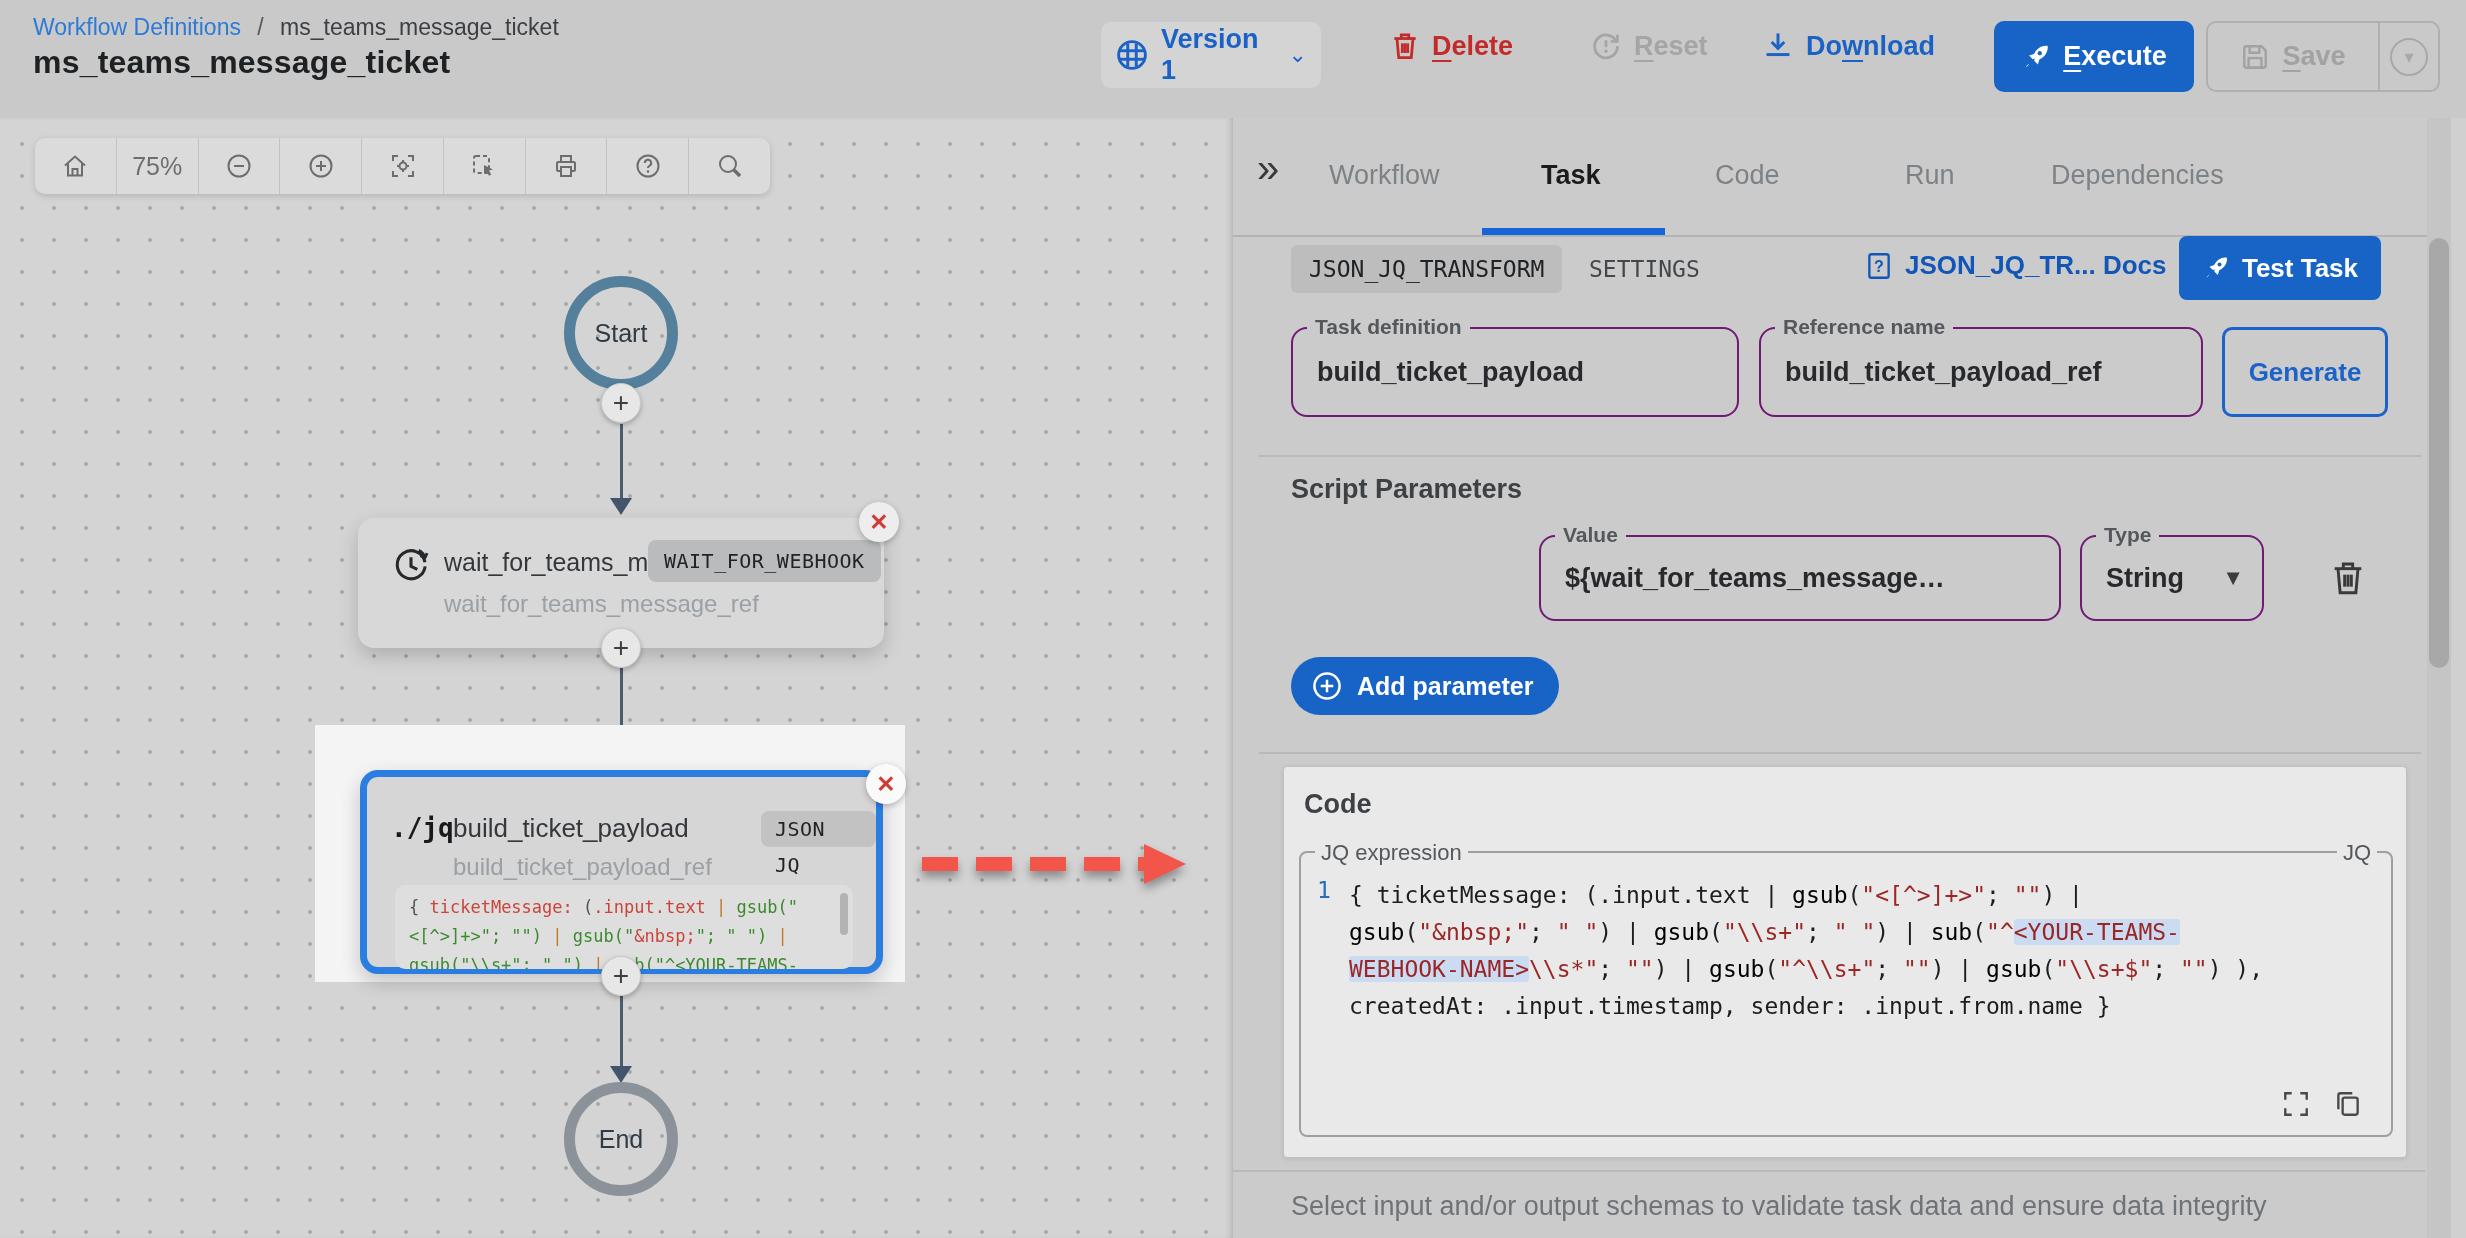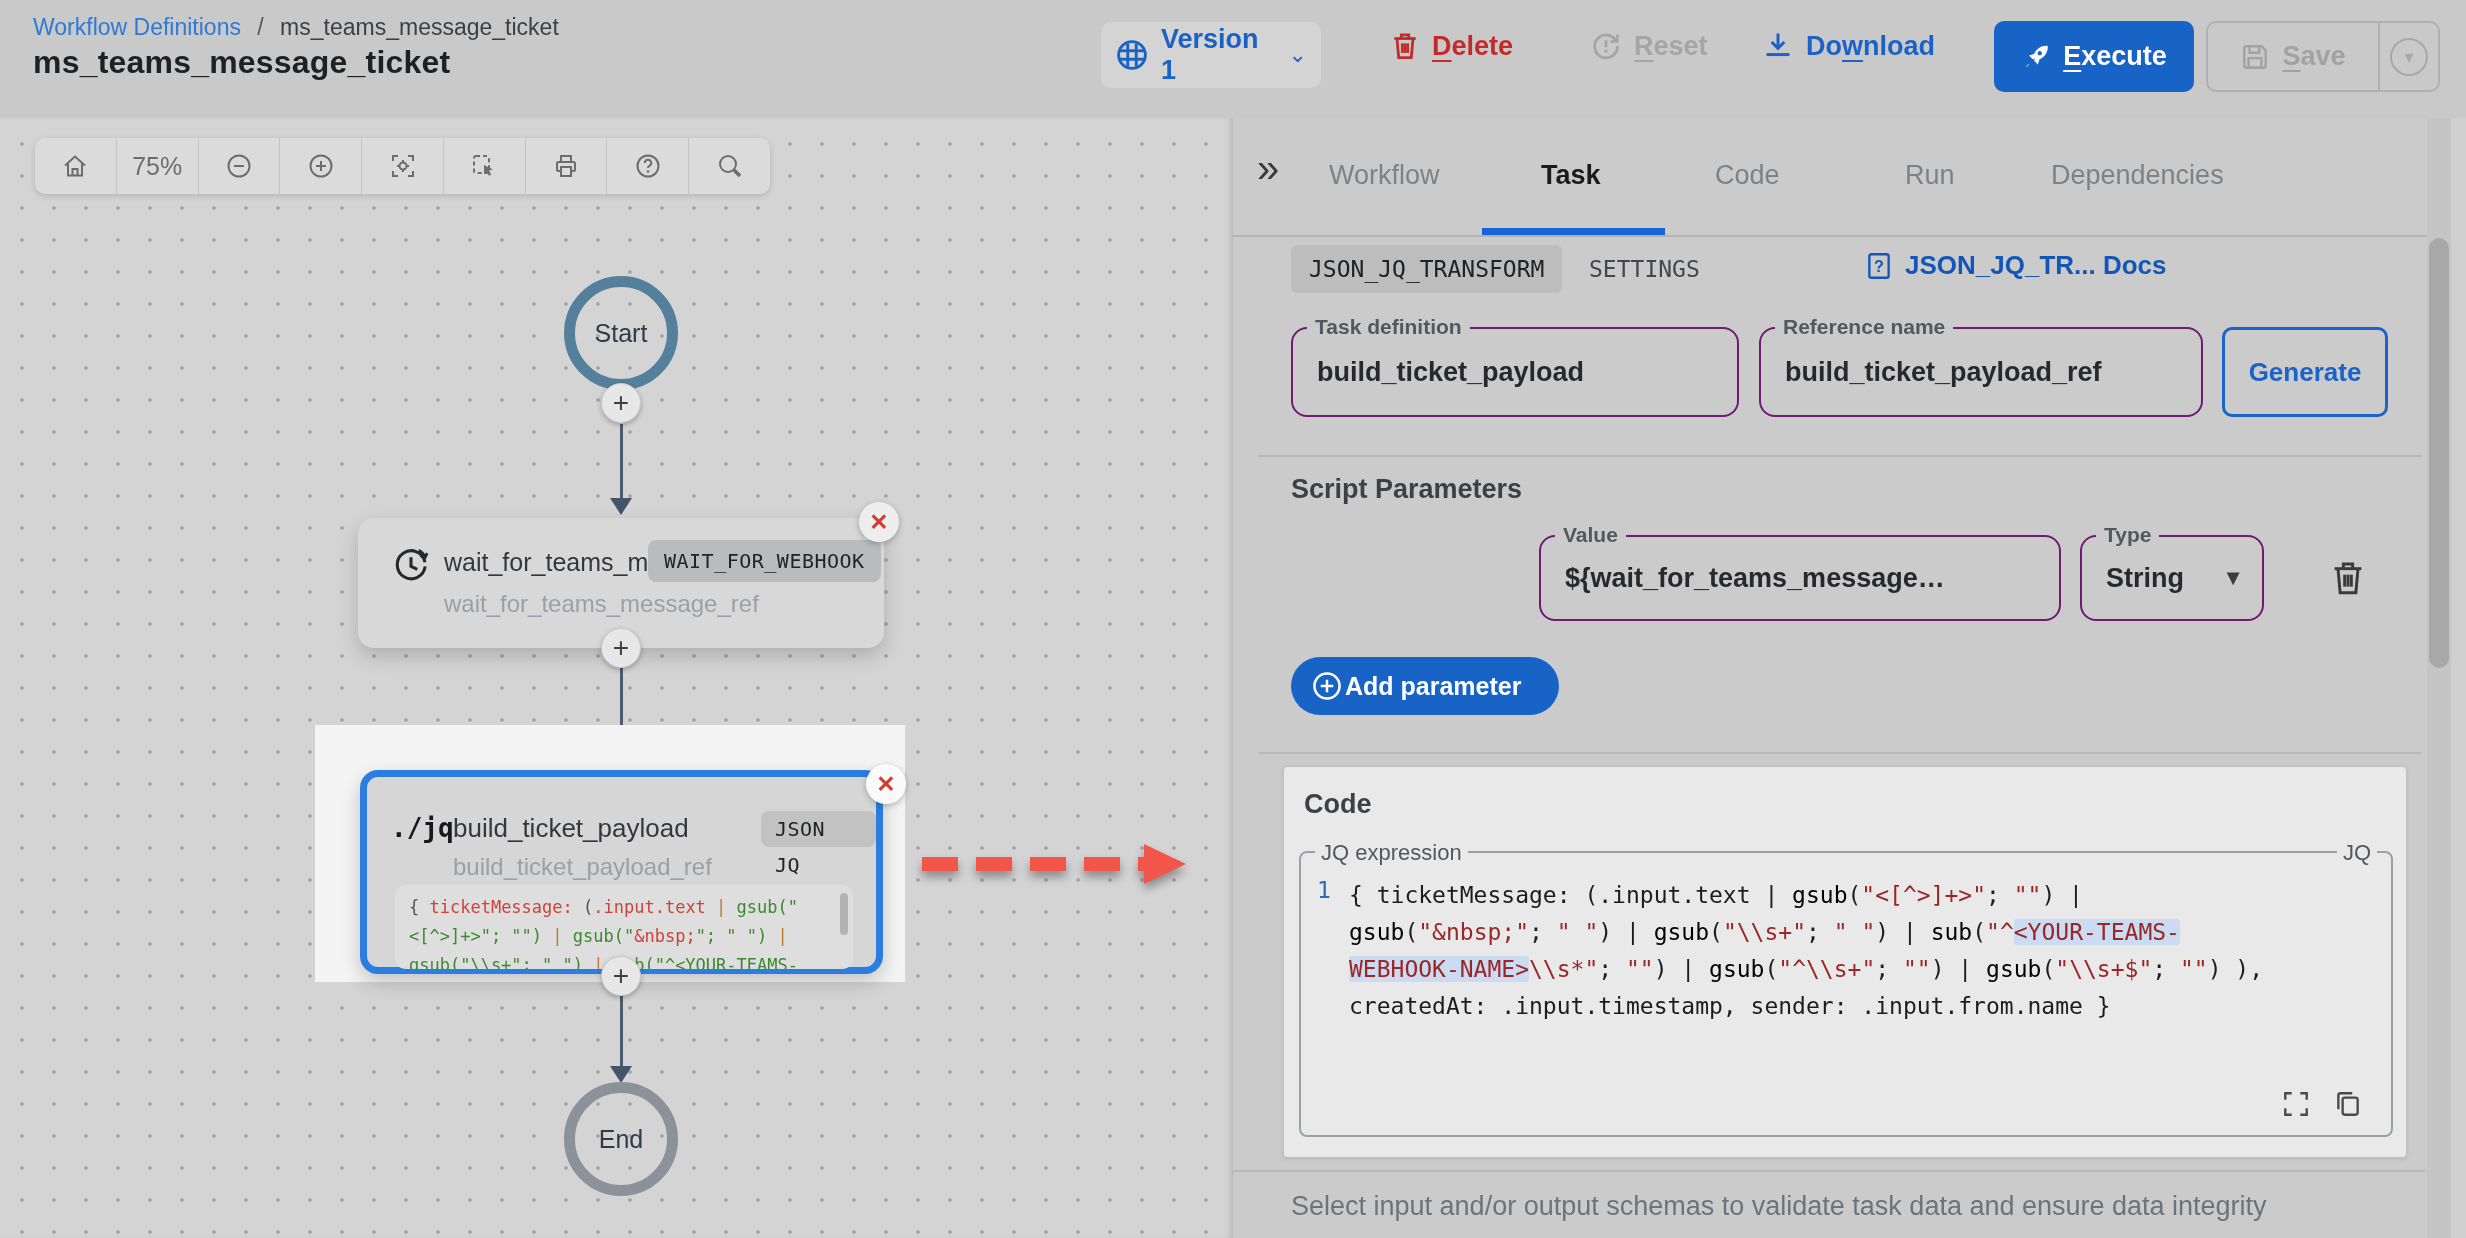--- a/index.html
+++ b/index.html
@@ -83,21 +83,21 @@
   .field .fvalue{position:absolute;left:24px;right:20px;top:0;bottom:0;display:flex;align-items:center;font-size:27px;color:#27292c;
      white-space:nowrap;overflow:hidden;}
   .btn-generate{position:absolute;left:989px;top:209px;width:166px;height:90px;border:3px solid #1b63c9;border-radius:10px;
      background:none;color:#1b63c9;font-weight:bold;font-size:26px;cursor:pointer;font-family:inherit;}
   .pdivider{position:absolute;height:2px;background:#b9b9b9;}
   .sp-heading{position:absolute;left:58px;top:356px;font-weight:bold;font-size:27px;color:#3d4145;}
   .clear-ic{position:absolute;right:14px;top:25px;cursor:pointer;}
   .sel-caret{position:absolute;right:18px;top:28px;font-size:22px;color:#3c3c3c;}
   .row-trash{position:absolute;left:1096px;top:440px;cursor:pointer;}
   .btn-addparam{position:absolute;left:58px;top:539px;width:268px;height:58px;background:#1763c6;border:none;border-radius:29px;
-     color:#fff;font-weight:bold;font-size:25px;display:flex;align-items:center;gap:2px;padding:0 0 0 20px;cursor:pointer;font-family:inherit;}
+     color:#fff;font-weight:bold;font-size:25px;display:flex;align-items:center;gap:14px;padding:0 0 0 20px;cursor:pointer;font-family:inherit;}
   .code-card{position:absolute;left:50px;top:648px;width:1124px;height:392px;background:#e9e9e9;border:1px solid #c0c0c0;
      border-radius:4px;box-sizing:border-box;box-shadow:0 1px 4px rgba(0,0,0,.1);}
   .code-head{position:absolute;left:20px;top:22px;font-weight:bold;font-size:27px;color:#3d4145;}
   .jq-fieldset{position:absolute;left:15px;top:84px;width:1094px;height:286px;border:2px solid #9aa0a4;border-radius:8px;box-sizing:border-box;}
   .legend{position:absolute;top:-13px;background:#e9e9e9;padding:0 6px;font-size:22px;color:#54585c;}
   .legend.l{left:14px;} .legend.r{right:14px;}
   .line-no{position:absolute;left:16px;top:24px;font-family:"DejaVu Sans Mono",monospace;font-size:23px;color:#2b6cb8;}
   .jq-code{position:absolute;left:48px;top:24px;right:20px;font-family:"DejaVu Sans Mono",monospace;font-size:23px;line-height:37px;color:#1d1d1d;}
   .jq-code .cl{white-space:pre;}
   .jq-code .fn{color:#000000;}
@@ -335,20 +335,30 @@
     <div class="docs-link">
       <span>
         <svg width="28" height="30" viewBox="0 0 26 28" fill="none" stroke="#1257b8" stroke-width="2.2">
           <rect x="4" y="3" width="18" height="22" rx="2"></rect>
             <text x="13" y="20" font-size="15" font-weight="bold" fill="#1257b8" stroke="none" text-anchor="middle">?</text>
         </svg>
       </span>
       <span>JSON_JQ_TR... Docs</span>
     </div>
 
+    <button class="btn-test">
+      <span>
+        <svg width="28" height="28" viewBox="0 0 28 28">
+          <path d="M24.5 3.5c-5-.6-10 2.6-12.3 7.6l-4.7 1.6 3.4 3.4 2-.6-.6 2 3.4 3.4 1.6-4.7c5-2.3 8.2-7.3 7.6-12.3z" fill="#fff"></path>
+          <circle cx="17.5" cy="10.5" r="2" fill="#1763c6"></circle>
+          <path d="M7.5 20.5c-1.5.5-3 3-3 3s2.5-1.5 3-3z" fill="#fff"></path>
+        </svg>
+      </span>
+      <span>Test Task</span>
+    </button>
 
     <div class="field" style="left:58px;top:209px;width:448px;height:90px;">
       <span class="flabel">Task definition</span>
       <span class="fvalue">build_ticket_payload</span>
     </div>
     <div class="field" style="left:526px;top:209px;width:444px;height:90px;">
       <span class="flabel">Reference name</span>
       <span class="fvalue">build_ticket_payload_ref</span>
     </div>
     <button class="btn-generate">Generate</button>

